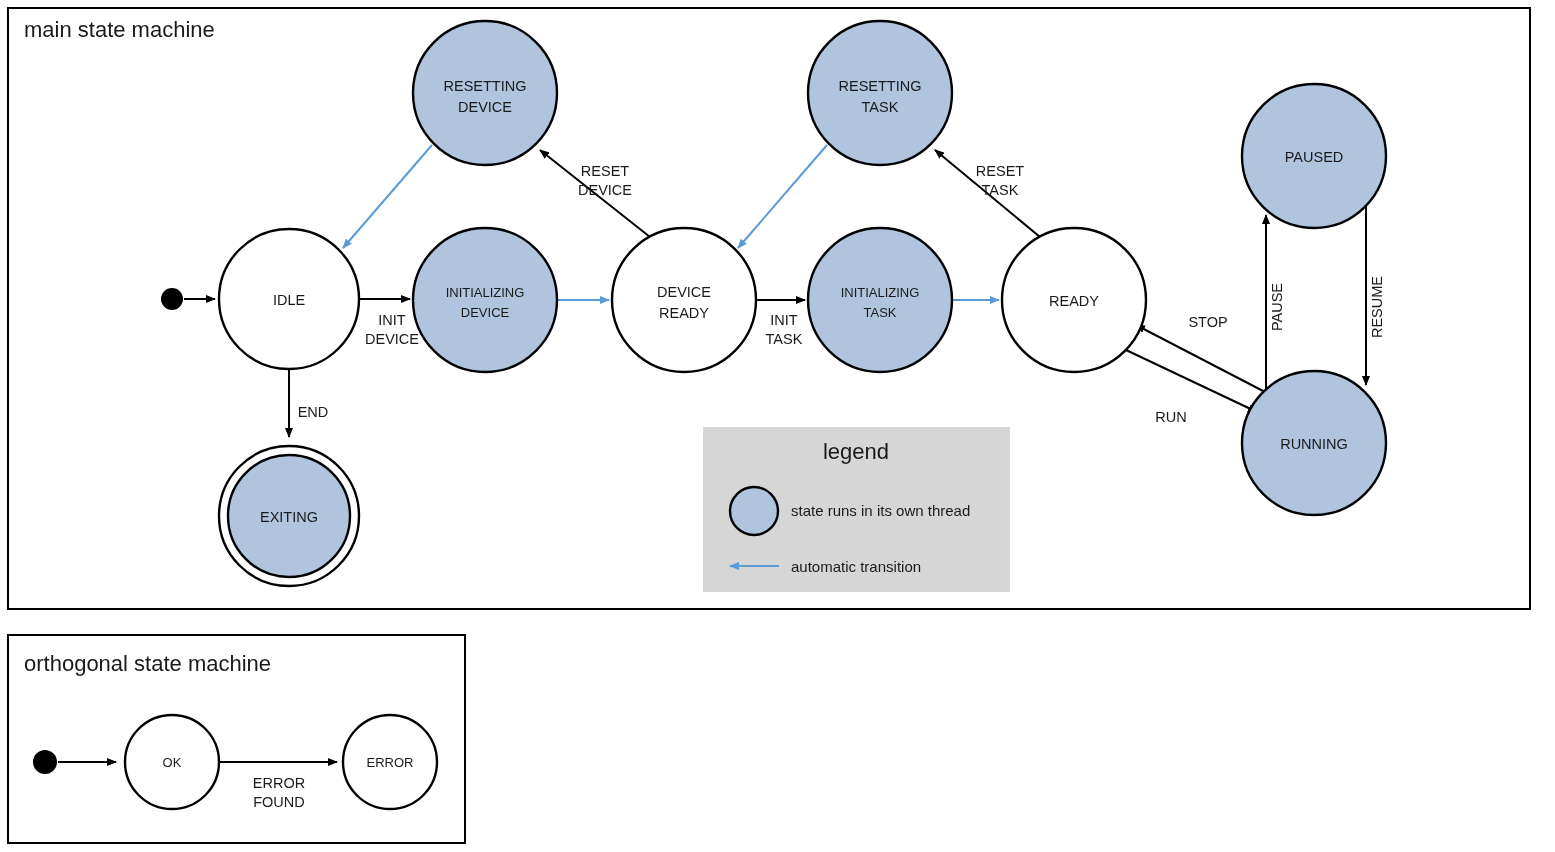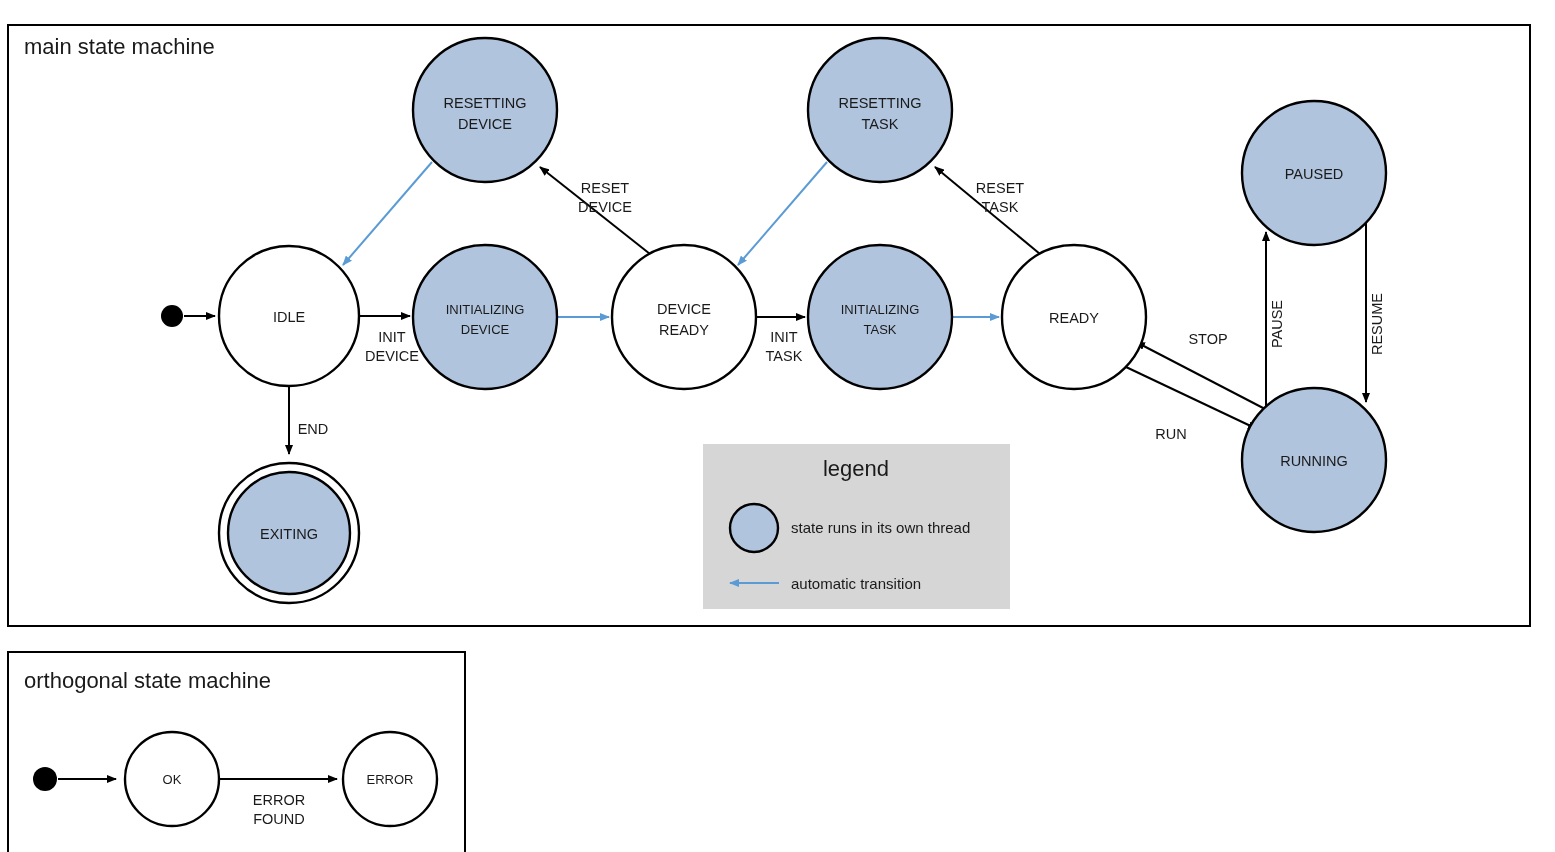--- a/index.html
+++ b/index.html
@@ -9,21 +9,21 @@
   }
   body {
     width: 1555px;
     height: 852px;
     font-family: "Liberation Sans", sans-serif;
     position: relative;
     overflow: hidden;
   }
   #stage {
     position: absolute;
-    left: 0; top: 17px;
+    left: 0; top: 0;
     width: 1555px;
     height: 684px;
   }
   svg.diagram {
     position: absolute;
     left: 0; top: 0;
     width: 1555px;
     height: 852px;
   }
   .frame {

